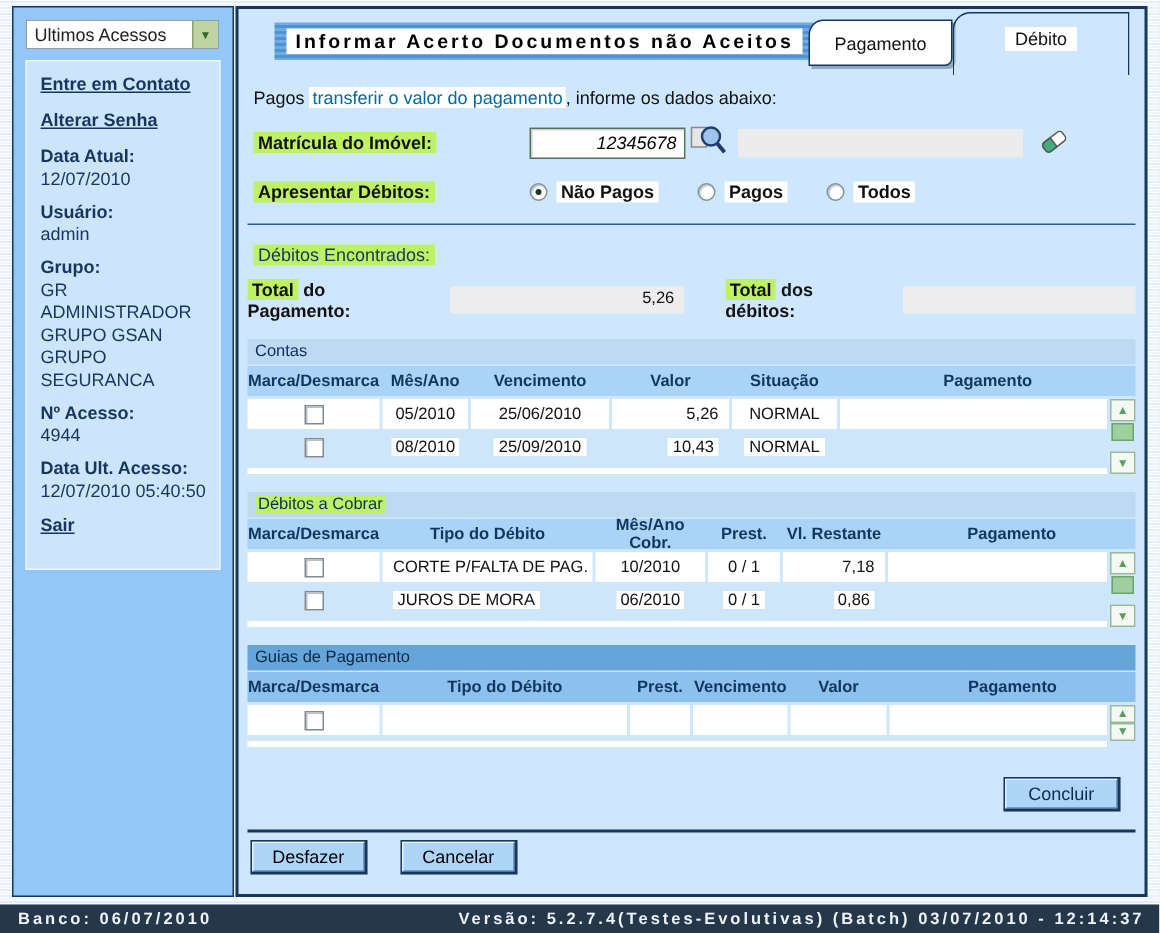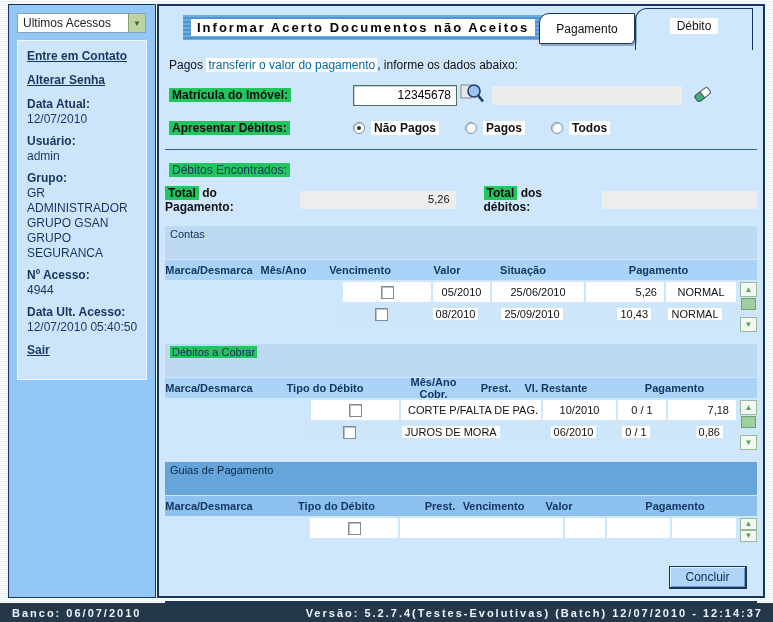--- a/index.html
+++ b/index.html
@@ -45,27 +45,27 @@
     align-items:flex-start; padding-top:9px;
   }
   .tab-debito .tab-label { background:#fff; padding:1px 7px; }
   .tab-pagamento {
     right:122px; top:7px; width:96px; height:31px; background:#fff;
     border:1px solid #16365c; border-top-left-radius:10px; border-bottom-right-radius:5px;
     box-shadow:2px 2px 0 rgba(22,54,92,.35); z-index:2;
   }
   .intro { margin:8px 0 0 4px; }
   .intro-hl { color:#0369a1; background:#fff; padding:0 2px; }
-  .hl { background:#22c55e; padding:0 3px; }
+  .hl { background:#bef264; padding:0 3px; }
   .form-row { display:flex; align-items:center; margin-top:10px; height:26px; }
   .lbl { font-weight:bold; }
   .lbl-matricula { margin-left:4px; width:148px; }
   .txt-input {
     width:104px; height:21px; border:1px solid #52705a; box-shadow:inset 1px 1px 0 #c9d4cc;
-    text-align:right; padding-right:5px; font-size:12px; font-family:"Liberation Sans",sans-serif; margin-left:36px; background:#fff;
+    text-align:right; padding-right:5px; font-size:12px; font-family:"Liberation Sans",sans-serif; margin-left:36px; background:#fff;font-style:italic;
   }
   .icon-btn { margin-left:3px; cursor:pointer; }
   .ro-field { width:190px; height:19px; background:#ececec; margin-left:7px; }
   .eraser-wrap { margin-left:10px; cursor:pointer; }
   .radios { margin-top:8px; height:24px; }
   .lbl-apresentar { margin-left:4px; width:148px; }
   .radio-group { display:flex; align-items:center; margin-left:36px; gap:6px; cursor:pointer; }
   .radio-group + .radio-group { margin-left:26px; }
   .radio { width:12px; height:12px; border-radius:50%; background:#fff; border:1px solid #7f8f9c; box-shadow:inset 1px 1px 1px #b9c4cd; position:relative; }
   .radio.checked::after { content:""; position:absolute; left:3px; top:3px; width:4px; height:4px; border-radius:50%; background:#1c3b1c; }
@@ -73,28 +73,28 @@
   .divider { border:none; border-top:1px solid #2c5c94; margin-top:9px; }
   .divider2 { border:none; border-top:2px solid #16365c; margin-top:12px; }
   .section-label { display:inline-block; margin:13px 0 0 4px; color:#17365e; }
   .totals-row { display:flex; align-items:center; margin-top:9px; font-weight:bold; }
   .total-field { width:158px; height:18px; background:#ededed; font-weight:normal; text-align:right; padding:2px 6px 0 4px; font-size:11px; }
   .tf1 { margin-left:14px; }
   .lbl-tot2 { margin-left:28px; }
   .tf2 { margin-left:12px; }
   
   .gtable { margin-top:12px; }
-  .t-title { height:33px; background:#bedaf3; color:#0b2d5b; font-size:11px; padding:2px 0 0 5px; }
+  .t-title { height:17px; background:#bedaf3; color:#0b2d5b; font-size:11px; padding:2px 0 0 5px; }
   .t-title .hl { padding:0 2px; }
   .t-title-dark { background:#66a5da; color:#082646; }
   .t-head { display:flex; gap:2px; background:#a9d3f7; height:20px; align-items:center; font-size:11px; font-weight:bold; color:#12365e; margin-top:1px; }
   .t-head-dark { background:#8cc0ee; }
   .t-head span { text-align:center; }
   .t-body { display:flex; margin-top:2px; }
-  .rows { display:flex; flex-direction:column; gap:2px;align-items:flex-end; }
+  .rows { display:flex; flex-direction:column; gap:2px; }
   .t-row { display:flex; gap:2px; height:20px; }
   .cell { background:#fff; font-size:11px; display:flex; align-items:center; justify-content:center; overflow:hidden; }
   .alt .cell { background:#cde6fa; }
   .alt .cell .txt { background:#fff; padding:0 3px; }
   .al { justify-content:flex-start; padding-left:7px; }
   .ar { justify-content:flex-end; padding-right:7px; }
   .t-strip { height:4px; background:#fff; margin-top:2px; }
   .cb { width:13px; height:13px; background:#fff; border:1px solid #808a93; box-shadow:inset 1px 1px 0 #b7bfc7; cursor:pointer; }
   
   .contas .c1{width:88px}.contas .c2{width:57px}.contas .c3{width:92px}.contas .c4{width:78px}.contas .c5{width:70px}.contas .c6{flex:1}
@@ -395,15 +395,15 @@
     <hr class="divider2">
 
     <div class="bottom-buttons">
       <button class="btn btn-dark-text">Desfazer</button>
       <button class="btn btn-dark-text">Cancelar</button>
     </div>
   </div>
 
   <div class="footer">
     <span>Banco: 06/07/2010</span>
-    <span>Versão: 5.2.7.4(Testes-Evolutivas) (Batch) 12/07/2010 - 12:14:37</span>
+    <span>Versão: 5.2.7.4(Testes-Evolutivas) (Batch) 03/07/2010 - 12:14:37</span>
   </div>
 </div>
 
 </body></html>

